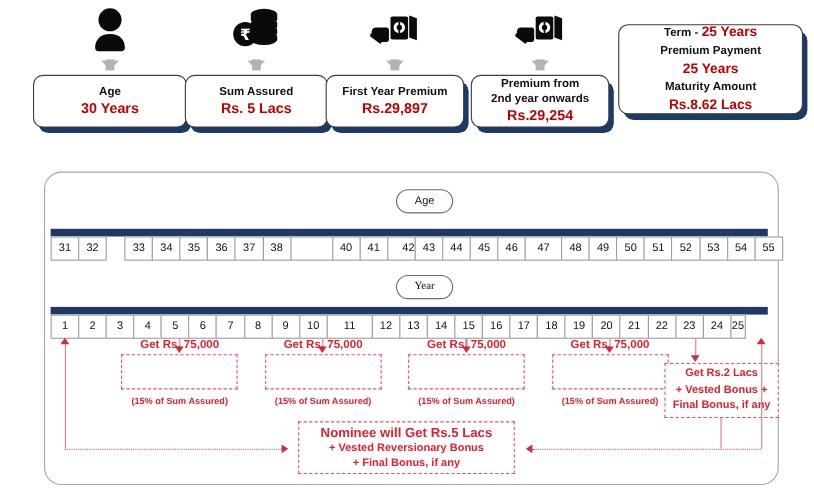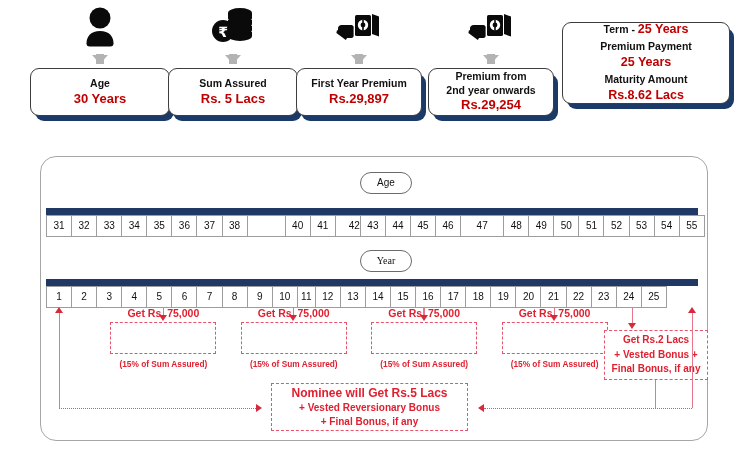--- a/index.html
+++ b/index.html
@@ -208,35 +208,35 @@
 
   <div class="panel"></div>
 
   <div class="pill" style="left:360px;top:172px;width:50px;">Age</div>
 
   <div class="rowbar" style="left:46px;top:208px;width:652px;"></div>
 
   <div class="cells" id="age-cells" style="left:46px;top:215px;">
       <div class="cell" style="width: 26.08px;">31</div>
       <div class="cell" style="width: 26.08px;">32</div>
-      <div class="cell" style="width: 26.08px;">33</div>
+      <div class="cell" style="width: 26.08px; margin-left: 17px;">33</div>
       <div class="cell" style="width: 26.08px;">34</div>
       <div class="cell" style="width: 26.08px;">35</div>
       <div class="cell" style="width: 26.08px;">36</div>
       <div class="cell" style="width: 26.08px;">37</div>
       <div class="cell" style="width: 26.08px;">38</div>
       <div class="cell" style="width: 26.08px; padding-left: 37px;">39</div>
       <div class="cell" style="width: 26.08px;">40</div>
       <div class="cell" style="width: 26.08px;">41</div>
       <div class="cell" style="width: 26.08px; text-align: right;">42</div>
       <div class="cell" style="width: 26.08px;">43</div>
       <div class="cell" style="width: 26.08px;">44</div>
       <div class="cell" style="width: 26.08px;">45</div>
       <div class="cell" style="width: 26.08px;">46</div>
-      <div class="cell" style="width: 44px;">47</div>
+      <div class="cell" style="width: 34px;">47</div>
       <div class="cell" style="width: 26.08px;">48</div>
       <div class="cell" style="width: 26.08px;">49</div>
       <div class="cell" style="width: 26.08px;">50</div>
       <div class="cell" style="width: 26.08px;">51</div>
       <div class="cell" style="width: 26.08px;">52</div>
       <div class="cell" style="width: 26.08px;">53</div>
       <div class="cell" style="width: 26.08px;">54</div>
       <div class="cell" style="width: 26.08px;">55</div>
     </div>
 
@@ -248,35 +248,35 @@
       <div class="cell" style="width: 26.08px;">1</div>
       <div class="cell" style="width: 26.08px;">2</div>
       <div class="cell" style="width: 26.08px;">3</div>
       <div class="cell" style="width: 26.08px;">4</div>
       <div class="cell" style="width: 26.08px;">5</div>
       <div class="cell" style="width: 26.08px;">6</div>
       <div class="cell" style="width: 26.08px;">7</div>
       <div class="cell" style="width: 26.08px;">8</div>
       <div class="cell" style="width: 26.08px;">9</div>
       <div class="cell" style="width: 26.08px;">10</div>
-      <div class="cell" style="width: 19px;">11</div>
+      <div class="cell" style="width: 42px;">11</div>
       <div class="cell" style="width: 26.08px;">12</div>
       <div class="cell" style="width: 26.08px;">13</div>
       <div class="cell" style="width: 26.08px;">14</div>
       <div class="cell" style="width: 26.08px;">15</div>
       <div class="cell" style="width: 26.08px;">16</div>
       <div class="cell" style="width: 26.08px;">17</div>
       <div class="cell" style="width: 26.08px;">18</div>
       <div class="cell" style="width: 26.08px;">19</div>
       <div class="cell" style="width: 26.08px;">20</div>
       <div class="cell" style="width: 26.08px;">21</div>
       <div class="cell" style="width: 26.08px;">22</div>
       <div class="cell" style="width: 26.08px;">23</div>
       <div class="cell" style="width: 26.08px;">24</div>
-      <div class="cell" style="width: 26px;">25</div>
+      <div class="cell" style="width: 14px;">25</div>
     </div>
 
   <div id="connectors">
       <div class="vline" style="left: 162.66px; top: 308px; height: 8px;"></div>
       <div class="vtick vdown" style="left: 158.86px; top: 315px;"></div>
       <div class="cbox" style="left: 110.36px; top: 322px; width: 106px; height: 32px;">
         <div class="t1">Get Rs. 75,000</div>
         <div class="t2">(15% of Sum Assured)</div>
       </div>
       <div class="vline" style="left: 293.06px; top: 308px; height: 8px;"></div>

